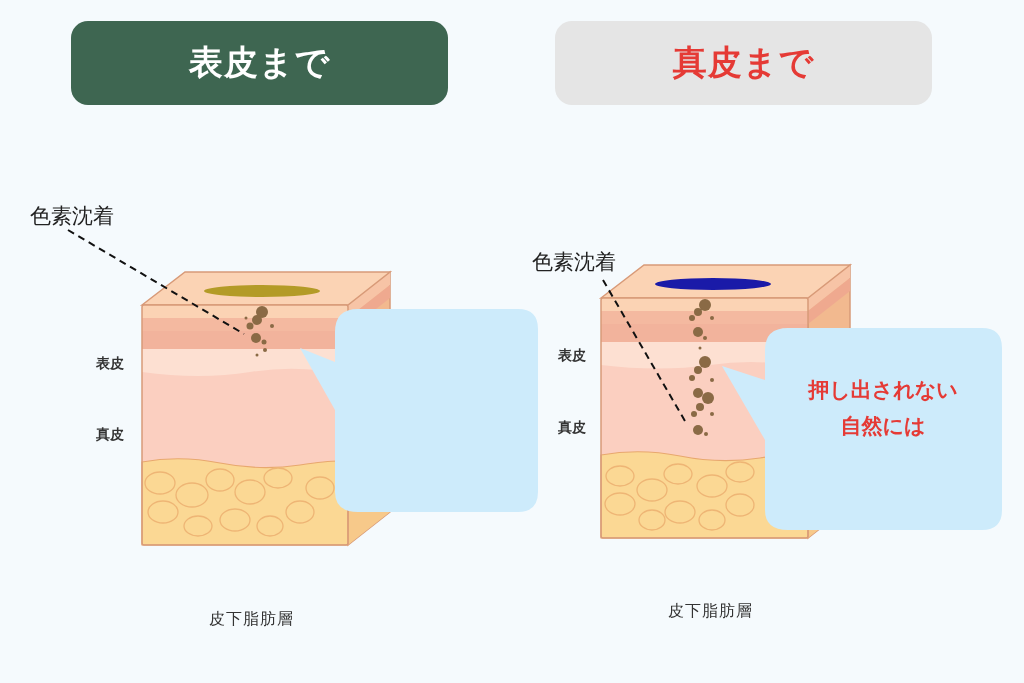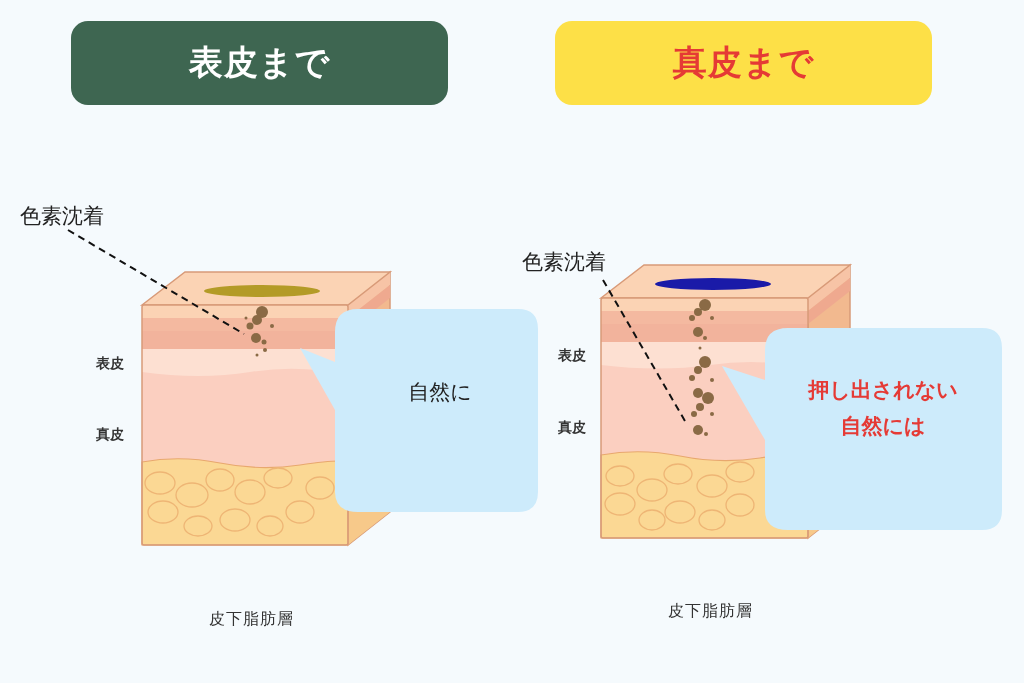--- a/index.html
+++ b/index.html
@@ -1,22 +1,22 @@
 <!DOCTYPE html>
 <html><head>
 <meta charset="utf-8">
 <style>
   html, body { margin:0; padding:0; }
   body { width:1024px; height:683px; background:#f5fafd; position:relative; overflow:hidden;
          font-family:"DejaVu Sans", "Liberation Sans", sans-serif; }
   .pill { position:absolute; top:21px; height:84px; border-radius:17px; display:flex;
           align-items:center; justify-content:center; font-weight:bold; font-size:34px; letter-spacing:1px; }
   .pill-left { left:71px; width:377px; background:#3e6651; color:#ffffff; }
-  .pill-right { left:555px; width:377px; background:#fde047; color:#e53a35; }
-  .label { position:absolute; font-size:21px; color:#222; white-space:nowrap; }
+  .pill-right { left:555px; width:377px; background:#e5e5e5; color:#e53a35; }
+  .label { position:absolute; font-size:21px; color:#222; white-space:nowrap;margin-left:10px; }
   .side { position:absolute; font-size:14px; font-weight:bold; color:#333;text-align:right; }
   .bottom { position:absolute; font-size:16px; color:#333; letter-spacing:1px;margin-top:44px; }
   svg.diagram { position:absolute; left:0; top:0; }
   .bubble-text { position:absolute; text-align:center; font-size:21px; line-height:36px; white-space:nowrap; }
   .bt-left { left:340px; top:374px; width:200px; color:#222; }
   .bt-right { left:765px; top:372px; width:236px; color:#e53a35; font-weight:bold; }
 </style>
 </head>
 <body>
 
@@ -126,21 +126,20 @@
     <line x1="603" y1="280" x2="685" y2="421" stroke="#111" stroke-width="2" stroke-dasharray="7,5"></line>
     <path d="M788,328 L982,328 Q1002,328 1002,348 L1002,510 Q1002,530 982,530 L788,530 Q765,530 765,510 L765,440 L722,366 L765,380 L765,350 Q765,328 788,328 Z" fill="#cdebfb"></path>
   </g>
 </svg>
 
 <div class="label" style="left:20px; top:202px;">色素沈着</div>
 <div class="side" style="left:96px; top:355px;">表皮</div>
 <div class="side" style="left:96px; top:426px;">真皮</div>
 <div class="bottom" style="left:209px; top:565px;">皮下脂肪層</div>
 <div class="bubble-text bt-left">
-  <div>自然に</div>
 </div>
 
 <div class="label" style="left:522px; top:248px;">色素沈着</div>
 <div class="side" style="left:558px; top:347px;">表皮</div>
 <div class="side" style="left:558px; top:419px;">真皮</div>
 <div class="bottom" style="left:668px; top:557px;">皮下脂肪層</div>
 <div class="bubble-text bt-right">
   <div>押し出されない</div>
   <div>自然には</div>
 </div>

